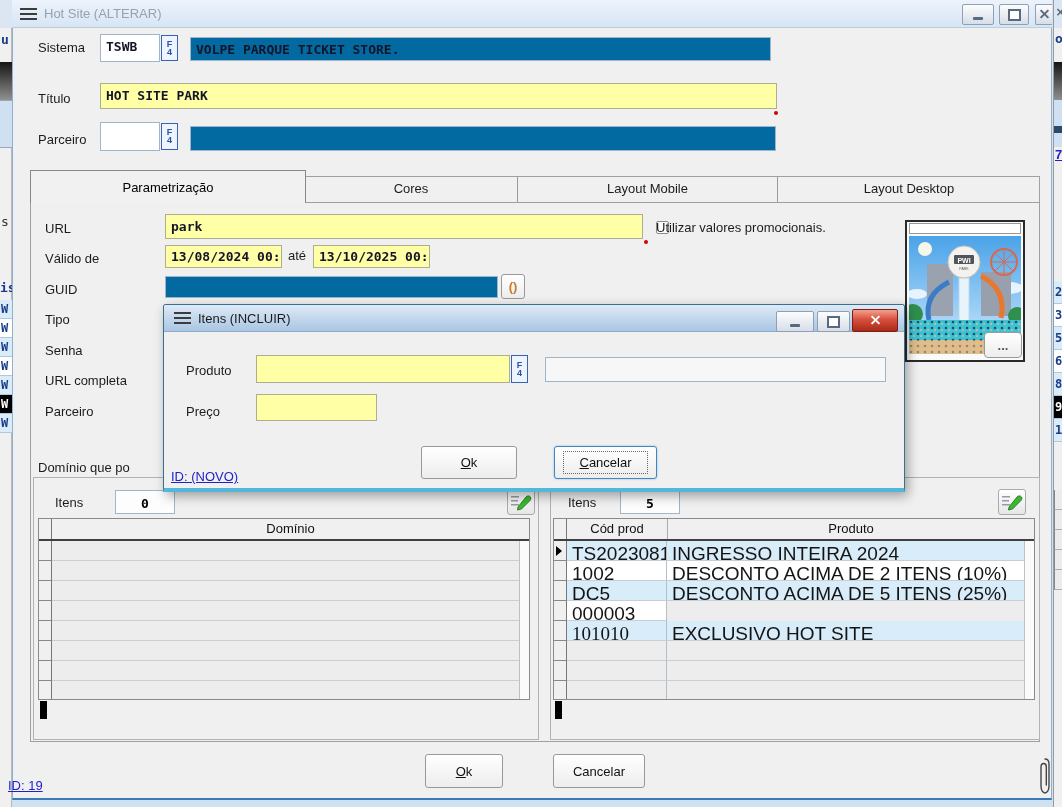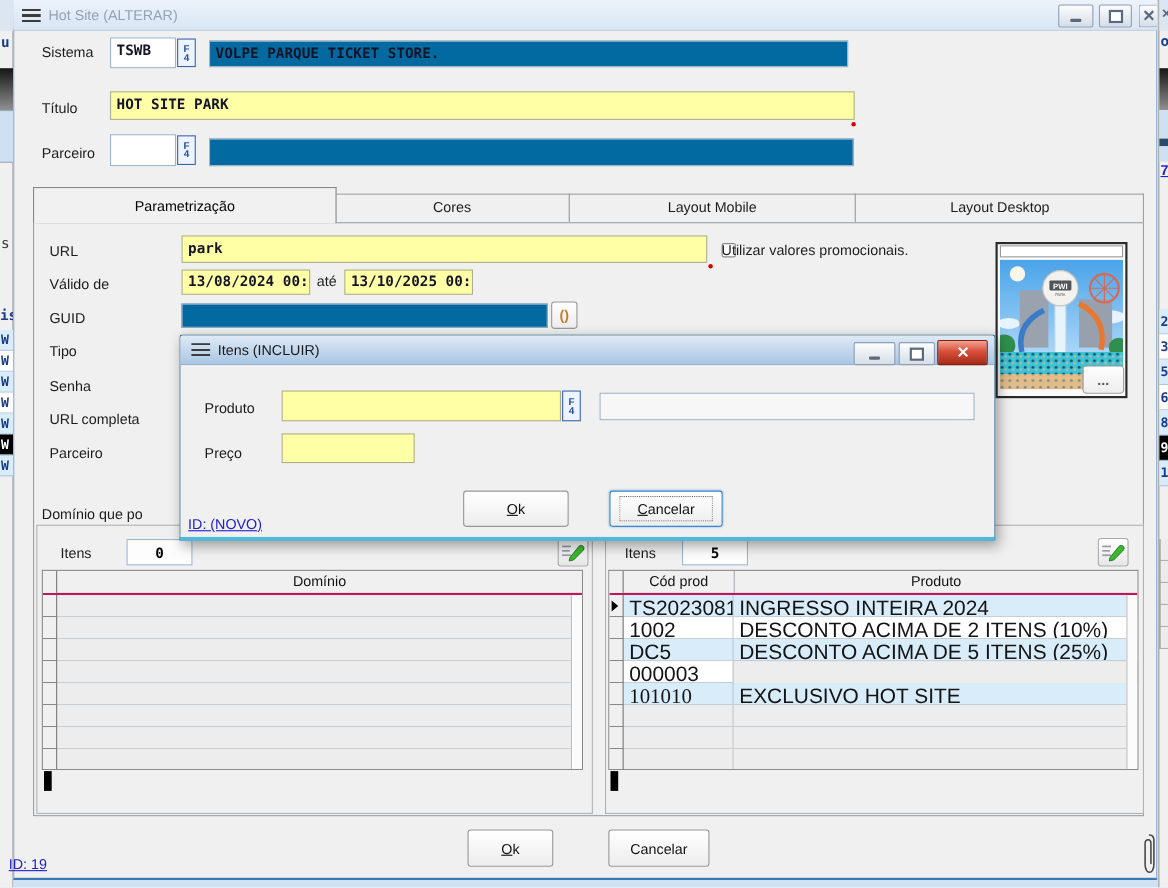--- a/index.html
+++ b/index.html
@@ -34,21 +34,21 @@
   
   .tabstrip{left:30px;top:176px;width:1010px;height:27px;border:1px solid #a0a0a0;border-bottom:none;background:#f0f0f0}
   .tab{font-size:13px;color:#1c1c1c;text-align:center;line-height:26px;cursor:pointer}
   .tabsel{background:#f1f1f1;border:1px solid #888;border-bottom:none;line-height:33px;z-index:3;cursor:pointer;font-size:13px;text-align:center}
   .contentbox{left:30px;top:202px;width:1010px;height:540px;border:1px solid #9aa0a6;background:#f0f0f0}
   
   .gbx{border:1px solid #b2b2b2;background:#f0f0f0}
   .count{text-align:center;font:bold 13px "DejaVu Sans Mono",monospace;background:#fdfdfd;border:1px solid #9eb6cc;padding-top:5px}
   .iconbtn{display:flex;align-items:center;justify-content:center;background:linear-gradient(#fff,#e6e6e6);border:1px solid #aaa;border-radius:3px;cursor:pointer}
   .grid{border:1px solid #8a8a8a;background:#ededed;overflow:hidden}
-  .ghead{display:flex;height:20px;border-bottom:2px solid #be185d;background:#f0f0f0}
+  .ghead{display:flex;height:20px;border-bottom:2px solid #404040;background:#f0f0f0}
   .ghc{font-size:13px;color:#111;text-align:center;padding-top:2px;border-right:1px solid #aab;overflow:hidden}
   .ghc.last{border-right:none}
   .gselh{flex:0 0 12px;background:#f0f0f0;border-right:1px solid #777}
   .grow{display:flex;height:20px}
   .gsel{flex:0 0 12px;background:#f0f0f0;border-right:1px solid #777;border-bottom:1px solid #888;position:relative}
   .gcell{font-size:19px;color:#141414;padding:2px 0 0 5px;border-bottom:1px solid #c6ced6;border-right:1px solid #b6bec6;overflow:hidden;white-space:nowrap;box-sizing:border-box}
   .gcell.gflex{flex:1;border-right:none}
   .rb .gcell{background:#d8ecf9}
   .rw .gcell{background:#fff}
   .re .gcell{background:#ededed}

